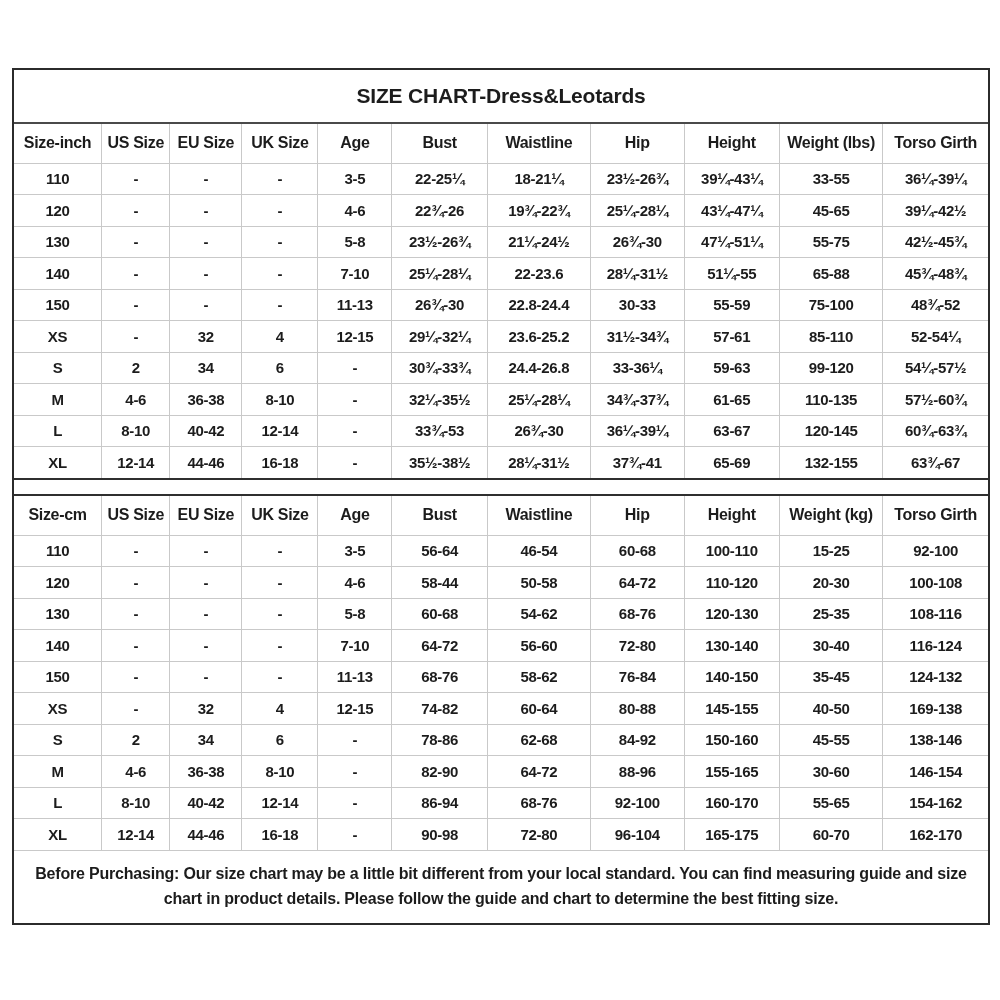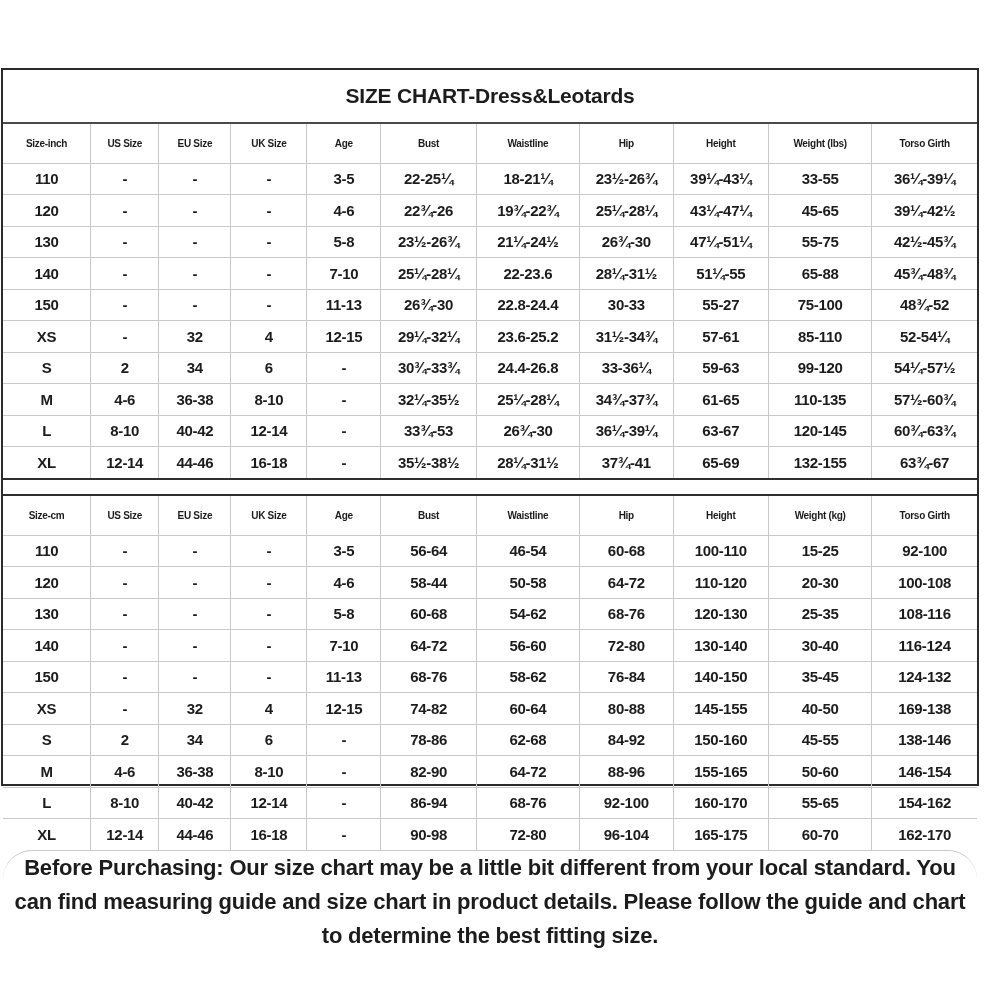--- a/index.html
+++ b/index.html
@@ -4,22 +4,22 @@
 <style>
   * { margin: 0; padding: 0; box-sizing: border-box; }
   html, body {
     width: 1000px; height: 1000px;
     background: #ffffff;
     font-family: "Liberation Sans", "DejaVu Sans", sans-serif;
     color: #1c1c1c;
   }
   .chart-box {
     position: absolute;
-    left: 1px; top: 68px;
-    width: 978px; height: 718px;
+    left: 12px; top: 68px;
+    width: 978px; height: 857px;
     border: 2px solid #2b2b2b;
     background: #ffffff;
     display: flex;
     flex-direction: column;
   }
   .title-band {
     height: 54px;
     flex: 0 0 54px;
     display: flex;
     align-items: center;
@@ -49,46 +49,45 @@
   .size-table col:nth-child(11) { width: 10.8%; }
   .size-table th, .size-table td {
     border: 1.5px solid #c9c9c9;
     text-align: center;
     vertical-align: middle;
     font-weight: 700;
     letter-spacing: -0.3px;
     overflow: hidden;
     white-space: nowrap;
   }
-  .size-table th { height: 39px; font-size: 10px; }
+  .size-table th { height: 39px; font-size: 16px; }
   .size-table td { height: 31.5px; font-size: 15px; }
   .size-table tr > *:first-child { border-left: none; }
   .size-table tr > *:last-child  { border-right: none; }
   .size-table thead th { border-top: none; }
   .size-table tbody tr:last-child td { border-bottom: none; margin-top: 24px; }
   .table-gap {
     height: 18px;
     flex: 0 0 18px;
     border-top: 2px solid #2f2f2f;
     border-bottom: 2px solid #2f2f2f;
     background: #ffffff;
   }
   .note-band {
     flex: 1 1 auto;
     border-top: 1.5px solid #c9c9c9;
     display: flex;
     align-items: center;
     justify-content: center;
     text-align: center;
-    font-size: 22px;
+    font-size: 16px;
     font-weight: 700;
     letter-spacing: -0.2px;
     line-height: 1.55;
     padding: 0 6px;
-    border-radius: 29px;
   }
 </style>
 </head>
 <body>
 
 <div class="chart-box">
   <div class="title-band">
     <h1>SIZE CHART-Dress&amp;Leotards</h1>
   </div>
 
@@ -176,21 +175,21 @@
         </tr>
         <tr>
           <td>150</td>
           <td>-</td>
           <td>-</td>
           <td>-</td>
           <td>11-13</td>
           <td>26¾-30</td>
           <td>22.8-24.4</td>
           <td>30-33</td>
-          <td>55-27</td>
+          <td>55-59</td>
           <td>75-100</td>
           <td>48¾-52</td>
         </tr>
         <tr>
           <td>XS</td>
           <td>-</td>
           <td>32</td>
           <td>4</td>
           <td>12-15</td>
           <td>29¼-32¼</td>
@@ -381,21 +380,21 @@
         <tr>
           <td>M</td>
           <td>4-6</td>
           <td>36-38</td>
           <td>8-10</td>
           <td>-</td>
           <td>82-90</td>
           <td>64-72</td>
           <td>88-96</td>
           <td>155-165</td>
-          <td>50-60</td>
+          <td>30-60</td>
           <td>146-154</td>
         </tr>
         <tr>
           <td>L</td>
           <td>8-10</td>
           <td>40-42</td>
           <td>12-14</td>
           <td>-</td>
           <td>86-94</td>
           <td>68-76</td>

